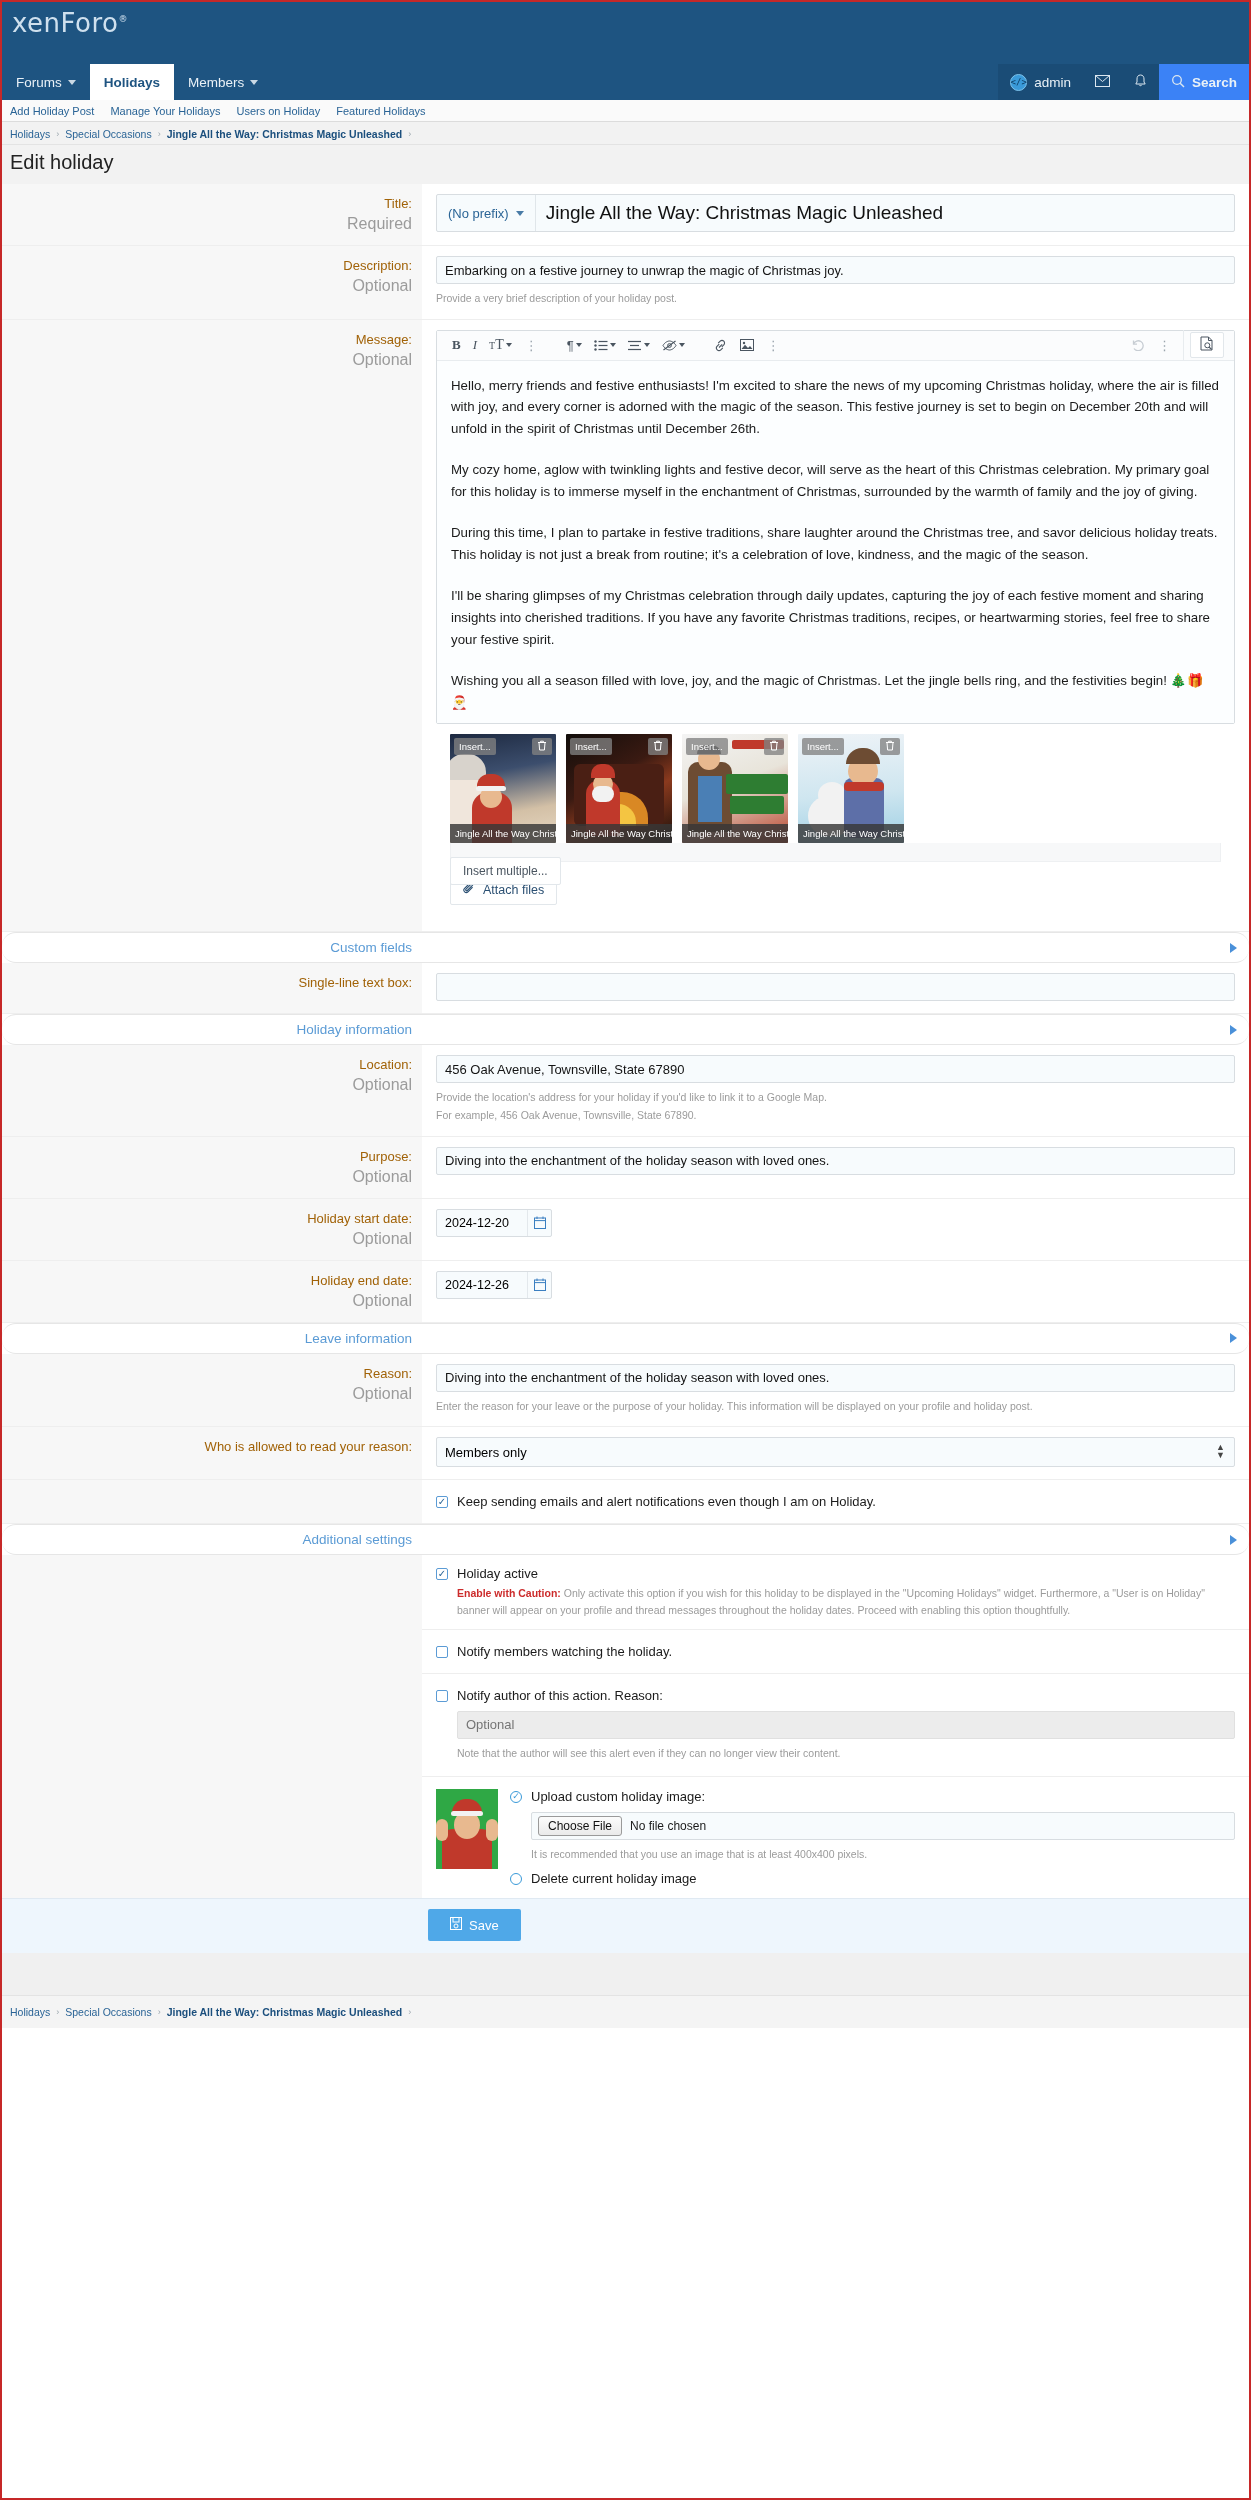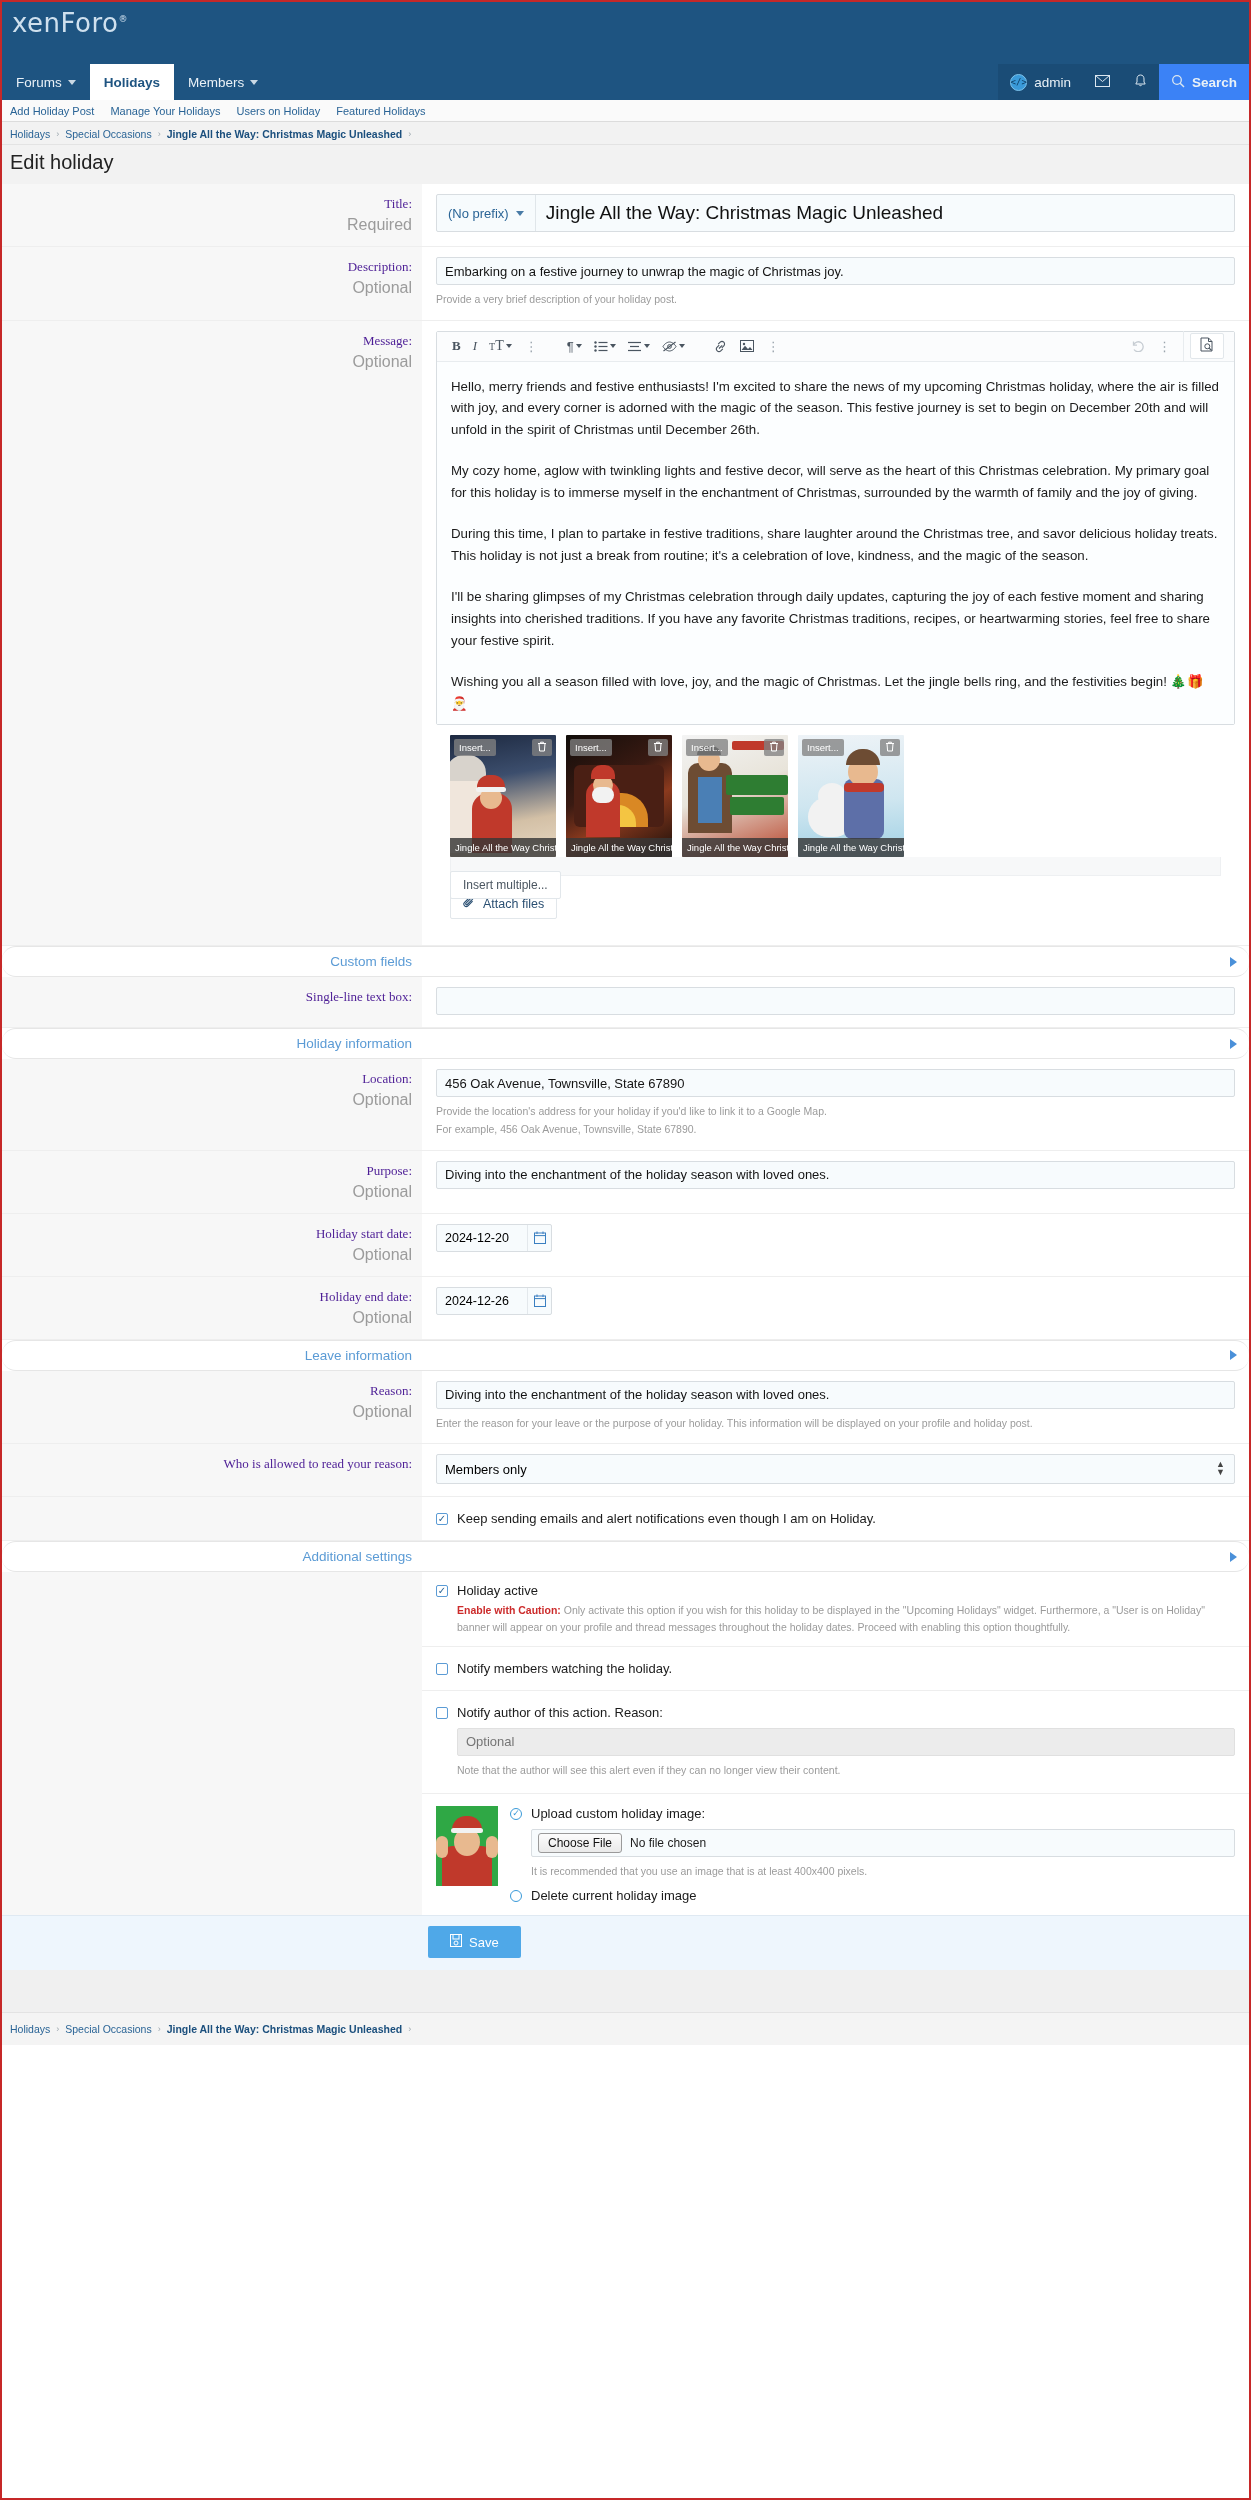--- a/index.html
+++ b/index.html
@@ -45,21 +45,21 @@
   .crumbs { font-size:10.5px; color:#2a6496; display:flex; align-items:center; gap:6px;}
   .crumbs .sep { color:#9aa6ad; font-size:9px;}
   .crumbs .cur { font-weight:bold; color:#1b4f7d;}
   .crumbs a { color:#2a6496; text-decoration:none; cursor:pointer;}
   .ptitle { font-size:20px; color:#222; padding:6px 8px 10px 8px; background:#f2f2f2; font-weight:400;}
 
   
   .form { background:#fff; }
   .row { display:flex; border-bottom:1px solid #eeeeee; }
   .lab { width:420px; flex:0 0 420px; background:#f7f7f7; padding:12px 10px 12px 0; text-align:right; }
-  .lab .l1 { font-size:13px; color:#4c1d95;font-family:Liberation Serif, serif; }
+  .lab .l1 { font-size:13px; color:#a16207; }
   .lab .l2 { font-size:16px; color:#9b9b9b; margin-top:4px;}
   .ctl { flex:1; padding:10px 14px 12px 14px; background:#fff; }
 
   input.txt, .fakeinput {
     width:100%; height:28px; border:1px solid #d8dde1; background:#f7fbfd;
     padding:4px 8px; font-size:13px; color:#141414; font-family:"Liberation Sans", sans-serif;
     border-radius:2px;
   }
   .hint { font-size:10.5px; color:#9b9b9b; margin-top:7px; line-height:1.5; }
 
@@ -82,21 +82,21 @@
   .tbright { margin-left:auto; display:flex; align-items:center; gap:2px;}
   .tbsep { width:1px; height:30px; background:#e8ecef; margin:0 4px;}
   .tbprev { border:1px solid #e2e7eb; background:#fff; padding:3px 9px; border-radius:2px; cursor:pointer;}
   .ebody { padding:14px 14px 10px 14px; font-size:13.3px; line-height:1.62; color:#1b1b1b;
            background:#fcfeff; min-height:278px;}
   .ebody p { margin:0 0 20px 0; }
   .ebody p:last-child { margin-bottom:0; }
 
   
   .attrow { display:flex; gap:10px; padding:10px 14px 0 14px; }
-  .thumb { width:106px; height:122px; position:relative; overflow:hidden; background:#222; border-radius:1px;}
+  .thumb { width:106px; height:109px; position:relative; overflow:hidden; background:#222; border-radius:1px;}
   .thumb .ins { position:absolute; left:4px; top:4px; background:rgba(130,130,130,.78); color:#fff;
                 font-size:9.5px; padding:3px 5px; border-radius:2px; z-index:3; cursor:pointer;}
   .thumb .del { position:absolute; right:4px; top:4px; background:rgba(130,130,130,.78); color:#fff;
                 font-size:11px; padding:2px 5px; border-radius:2px; z-index:3; cursor:pointer;}
   .thumb .cap { position:absolute; left:0; right:0; bottom:0; background:rgba(55,55,55,.82); color:#fff;
                 font-size:9.5px; padding:4px 5px; white-space:nowrap; overflow:hidden; z-index:3;}
   .t1 { background:linear-gradient(170deg,#1d2940 0%,#3c4e6d 35%,#d3c0a6 70%,#e8d9c4 100%); }
   .t2 { background:linear-gradient(150deg,#120d0a 0%,#3a1a12 40%,#8b3a1e 62%,#1a0f0a 100%); }
   .t3 { background:linear-gradient(160deg,#f4f4f4 0%,#e8e4da 45%,#b8452c 100%); }
   .t4 { background:linear-gradient(175deg,#eef3f7 0%,#cfe6f0 55%,#9fd0e4 100%); }

